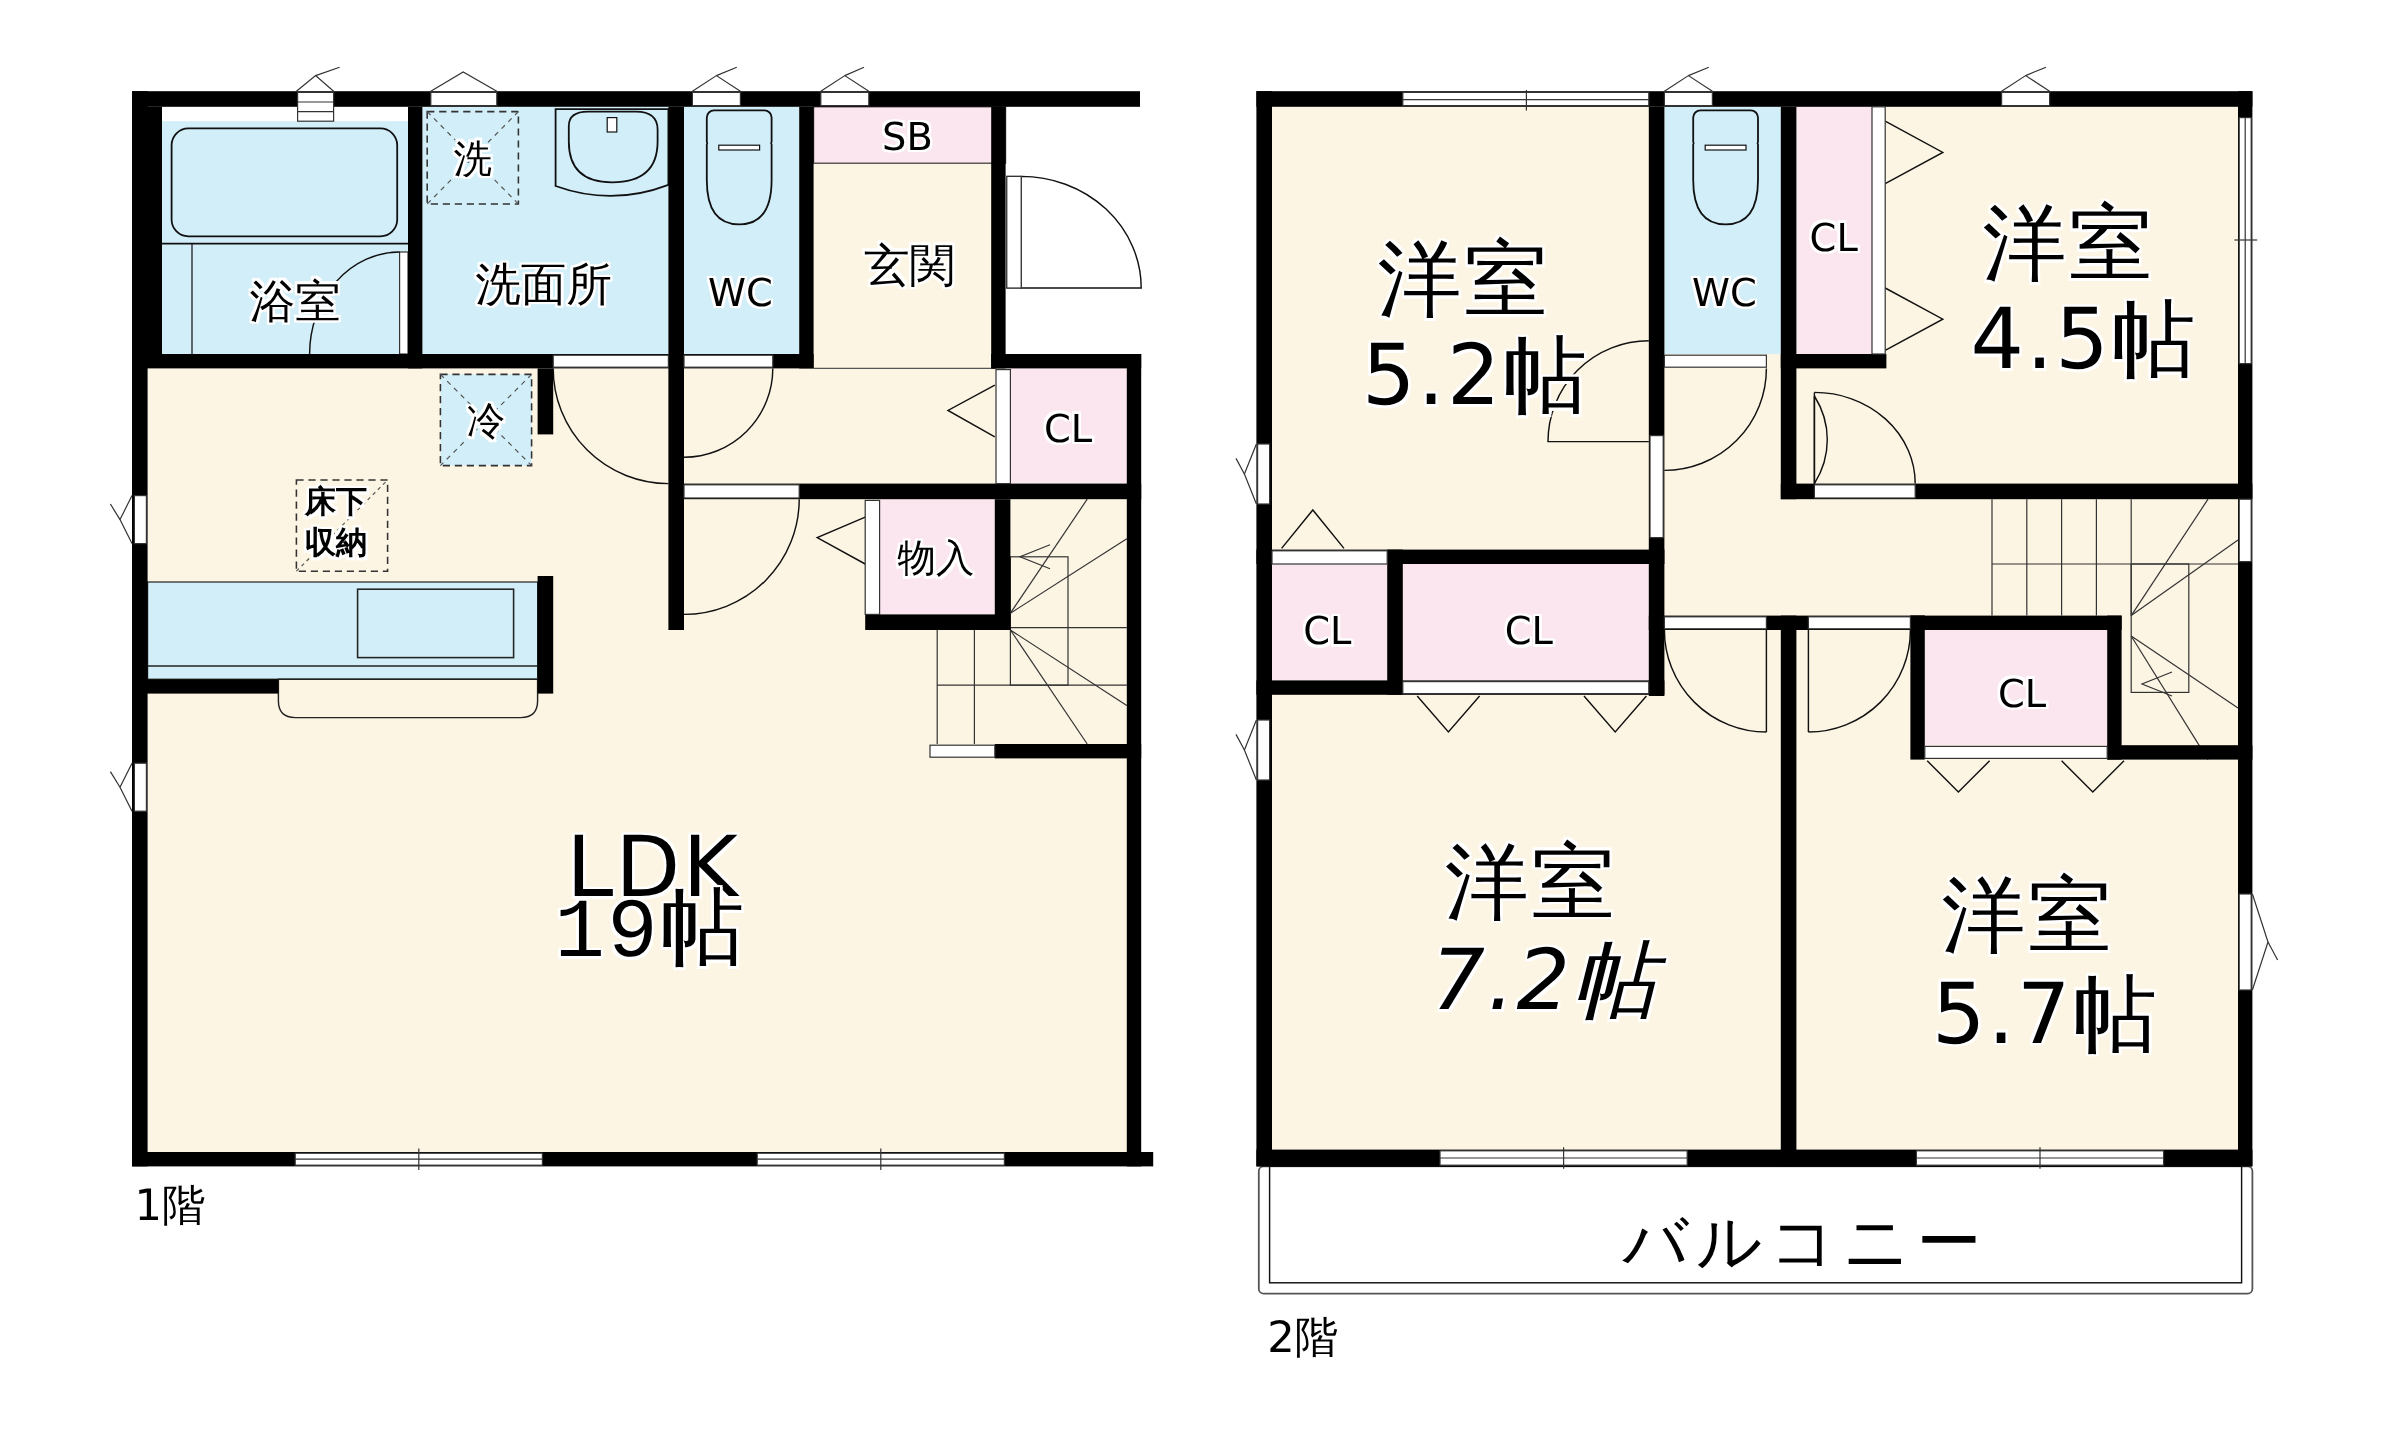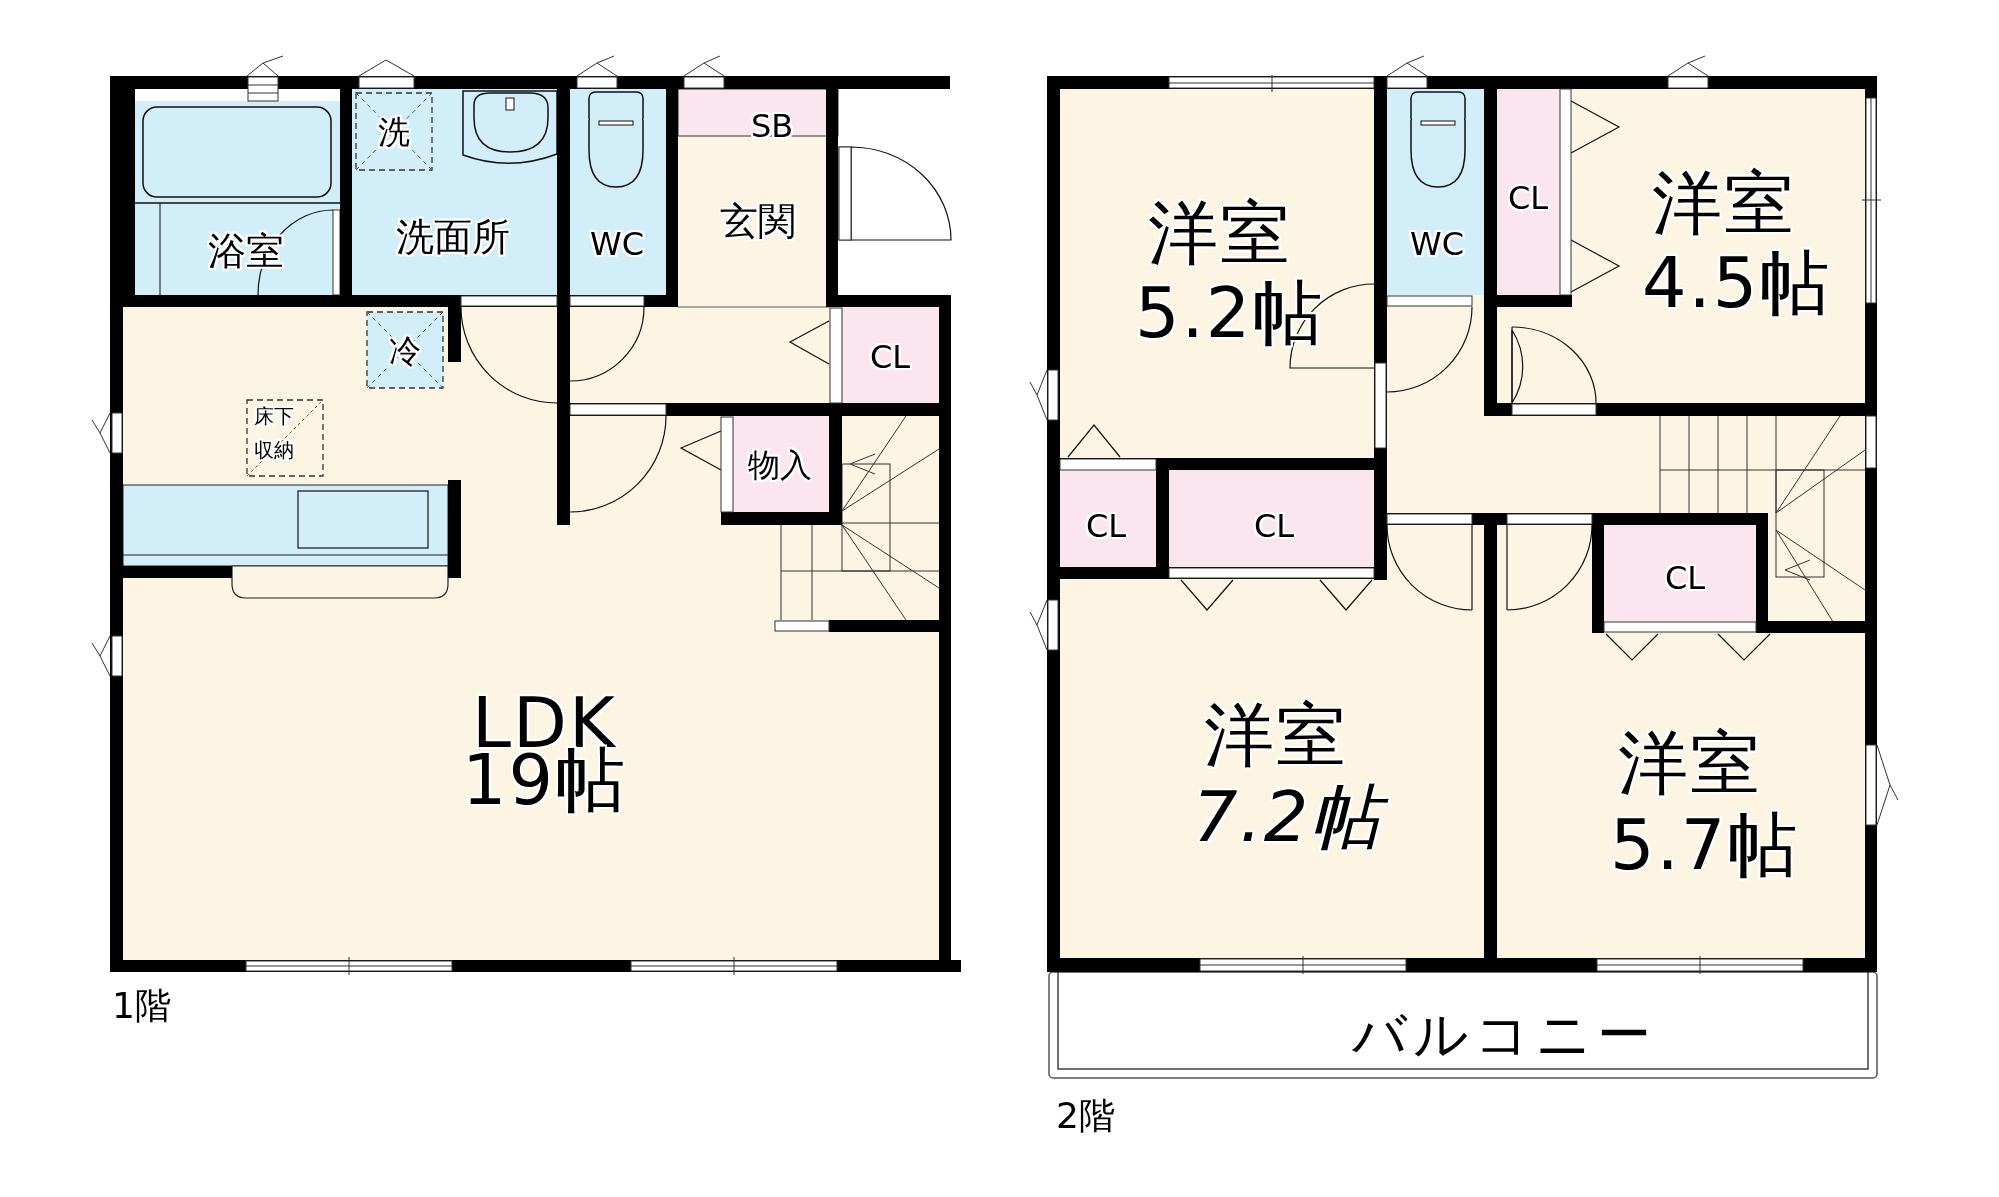--- a/index.html
+++ b/index.html
@@ -4,21 +4,21 @@
 <style>
   html, body { margin:0; padding:0; background:#ffffff; }
   body { width:1999px; height:1197px; position:relative; overflow:hidden; font-family:"Liberation Sans", "DejaVu Sans", sans-serif; }
   #plan { position:absolute; left:0; top:0; width:1999px; height:1197px; }
   .lbl { position:absolute; color:#000; white-space:nowrap; text-align:center; line-height:1;
          font-family:"DejaVu Sans", "Liberation Sans", sans-serif;
          text-shadow: 0 0 3px #fff, 0 0 3px #fff, 2px 0 0 #fff, -2px 0 0 #fff, 0 2px 0 #fff, 0 -2px 0 #fff, 2px 2px 0 #fff, -2px -2px 0 #fff, 2px -2px 0 #fff, -2px 2px 0 #fff; }
   .big { font-size:70px; letter-spacing:2px; }
   .mid { font-size:38px; }
   .sm  { font-size:32px; }
-  .xs  { font-size:20px; line-height:1.05; }
+  .xs  { font-size:26px; line-height:1.05;font-weight:bold; }
   .floor-lbl { font-size:36px; text-shadow:none; }
   .bal { font-size:54px; text-shadow:none; letter-spacing:6px; }
 </style>
 </head>
 <body>
 
 <svg id="plan" viewBox="0 0 1999 1197" xmlns="http://www.w3.org/2000/svg">
 
   <g>
 
@@ -259,29 +259,29 @@
       <line x1="1597" y1="965" x2="1803" y2="965"></line>
         <line x1="1700" y1="956" x2="1700" y2="974"></line>
     </g>
   </g>
 </svg>
 
 <div class="lbl mid" style="left:208px;top:232px;">浴室</div>
 <div class="lbl mid" style="left:396px;top:218px;">洗面所</div>
 <div class="lbl sm" style="left:378px;top:116px;">洗</div>
 <div class="lbl sm" style="left:590px;top:228px;">WC</div>
-<div class="lbl sm" style="left:735px;top:110px;margin-left:16px;">SB</div>
+<div class="lbl sm" style="left:735px;top:98px;">SB</div>
 <div class="lbl mid" style="left:720px;top:202px;">玄関</div>
 <div class="lbl sm" style="left:389px;top:335px;">冷</div>
 <div class="lbl xs" style="left:254px;top:406px;">床下</div>
 <div class="lbl xs" style="left:254px;top:440px;">収納</div>
 <div class="lbl sm" style="left:870px;top:341px;">CL</div>
 <div class="lbl sm" style="left:748px;top:449px;">物入</div>
 <div class="lbl big" style="left:472px;top:662px;margin-top:26px;">LDK</div>
-<div class="lbl big" style="left:462px;top:745px;">19帖</div>
+<div class="lbl big" style="left:462px;top:745px;font-family:Liberation Mono, monospace;">19帖</div>
 <div class="lbl floor-lbl" style="left:112px;top:988px;">1階</div>
 
 <div class="lbl big" style="left:1148px;top:198px;">洋室</div>
 <div class="lbl big" style="left:1135px;top:278px;">5.2帖</div>
 <div class="lbl sm" style="left:1410px;top:228px;">WC</div>
 <div class="lbl sm" style="left:1508px;top:182px;">CL</div>
 <div class="lbl big" style="left:1652px;top:168px;">洋室</div>
 <div class="lbl big" style="left:1642px;top:248px;">4.5帖</div>
 <div class="lbl sm" style="left:1086px;top:510px;">CL</div>
 <div class="lbl sm" style="left:1254px;top:510px;">CL</div>

